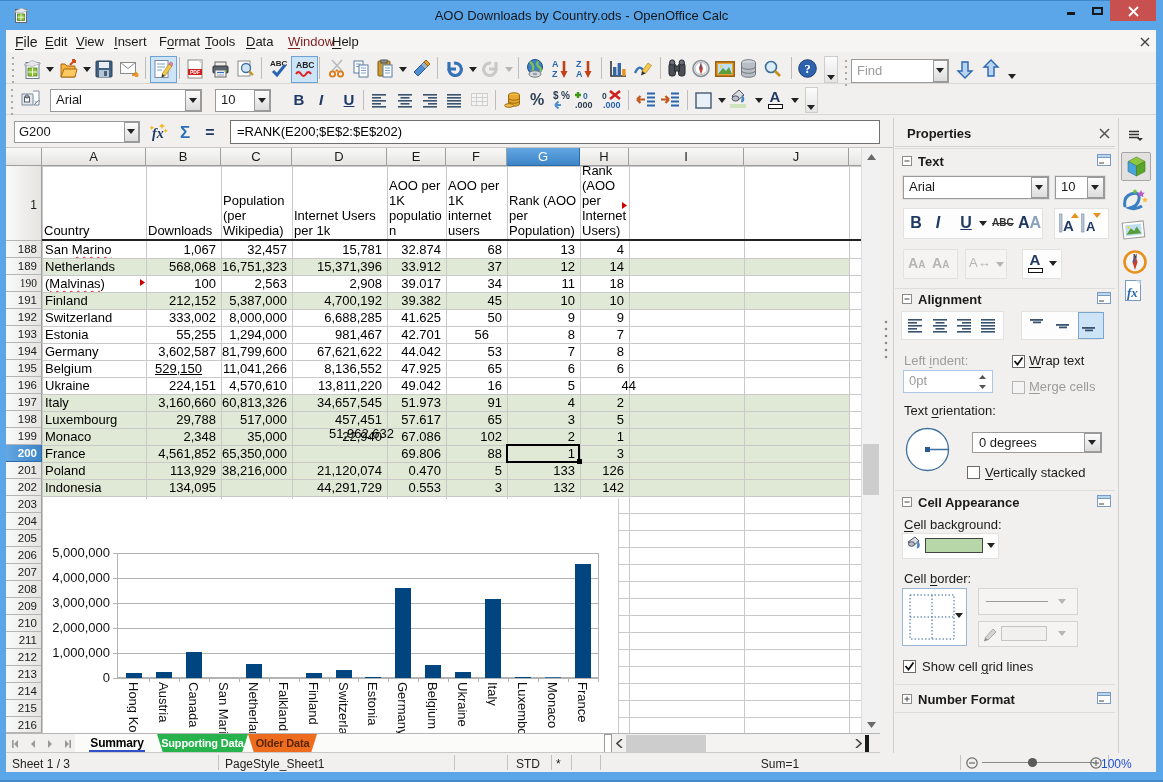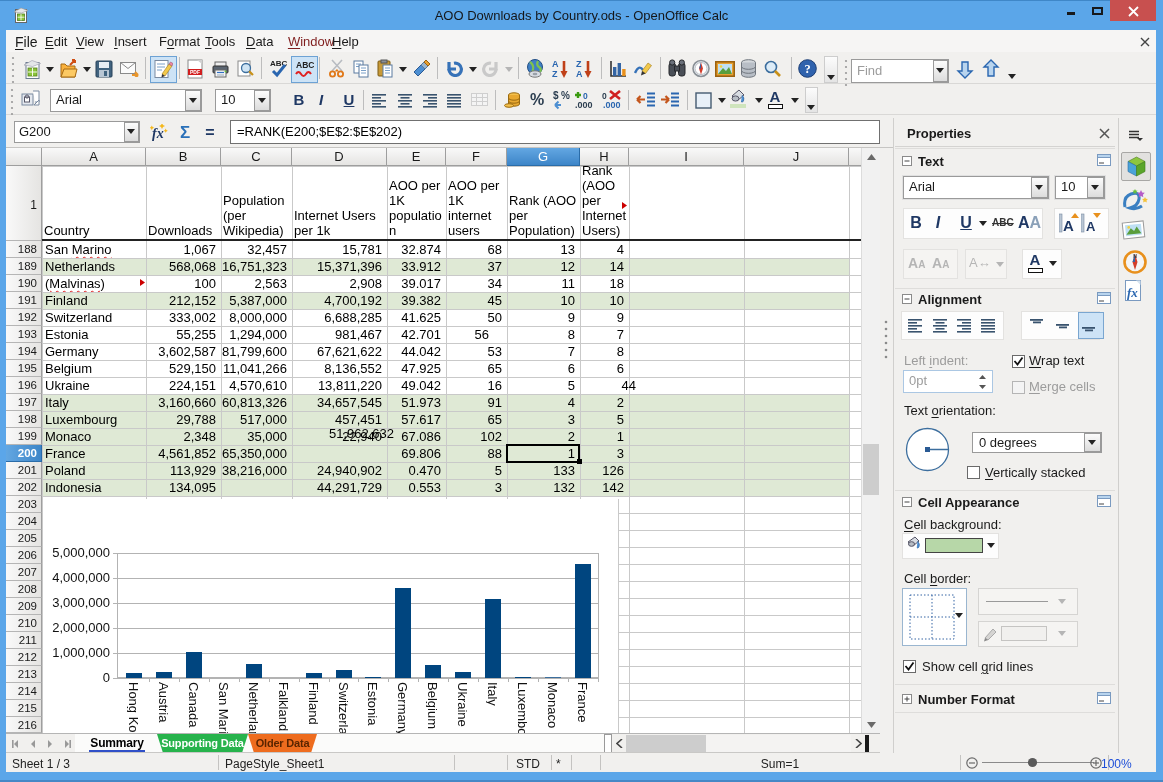--- a/index.html
+++ b/index.html
@@ -462,21 +462,21 @@
     <div class="" style="left:42px;top:666px;width:820px;height:1px;background:#c9c9c9;"></div>
     <div class="" style="left:42px;top:683px;width:820px;height:1px;background:#c9c9c9;"></div>
     <div class="" style="left:42px;top:700px;width:820px;height:1px;background:#c9c9c9;"></div>
     <div class="" style="left:42px;top:717px;width:820px;height:1px;background:#c9c9c9;"></div>
     <div class="" style="left:42px;top:239px;width:820px;height:2px;background:#222;"></div>
     <div class="rhdr" style="left:6px;top:166px;width:36px;height:75px;">
       <span style="position:absolute;right:4px;top:31px;font-size:12px;">1</span>
     </div>
     <div class="rhdr" style="left:6px;top:241px;width:36px;height:17px;">188</div>
     <div class="rhdr" style="left:6px;top:258px;width:36px;height:17px;">189</div>
-    <div class="rhdr" style="left:6px;top:275px;width:36px;height:17px;">190</div>
+    <div class="rhdr" style="left:6px;top:275px;width:36px;height:17px;font-family:Liberation Serif, serif;">190</div>
     <div class="rhdr" style="left:6px;top:292px;width:36px;height:17px;">191</div>
     <div class="rhdr" style="left:6px;top:309px;width:36px;height:17px;">192</div>
     <div class="rhdr" style="left:6px;top:326px;width:36px;height:17px;">193</div>
     <div class="rhdr" style="left:6px;top:343px;width:36px;height:17px;">194</div>
     <div class="rhdr" style="left:6px;top:360px;width:36px;height:17px;">195</div>
     <div class="rhdr" style="left:6px;top:377px;width:36px;height:17px;">196</div>
     <div class="rhdr" style="left:6px;top:394px;width:36px;height:17px;">197</div>
     <div class="rhdr" style="left:6px;top:411px;width:36px;height:17px;">198</div>
     <div class="rhdr" style="left:6px;top:428px;width:36px;height:17px;">199</div>
     <div class="" style="left:6px;top:445px;width:36px;height:17px;background:linear-gradient(90deg,#63a7e2,#3d85c8);border-right:1px solid #2a6ca8;border-bottom:1px solid #2a6ca8;font-size:11.5px;font-weight:bold;color:#fff;text-align:right;padding-right:4px;line-height:16px;">200</div>
@@ -573,21 +573,21 @@
     <div class="cell num" style="left:580px;top:326px;width:47px;height:17px;">7</div>
     <div class="cell" style="left:45px;top:343px;width:100px;height:17px;">Germany</div>
     <div class="cell num" style="left:146px;top:343px;width:73px;height:17px;">3,602,587</div>
     <div class="cell num" style="left:221px;top:343px;width:69px;height:17px;">81,799,600</div>
     <div class="cell num" style="left:292px;top:343px;width:93px;height:17px;">67,621,622</div>
     <div class="cell num" style="left:387px;top:343px;width:57px;height:17px;">44.042</div>
     <div class="cell num" style="left:446px;top:343px;width:59px;height:17px;">53</div>
     <div class="cell num" style="left:507px;top:343px;width:71px;height:17px;">7</div>
     <div class="cell num" style="left:580px;top:343px;width:47px;height:17px;">8</div>
     <div class="cell" style="left:45px;top:360px;width:100px;height:17px;">Belgium</div>
-    <div class="cell num" style="left:146px;top:360px;width:73px;height:17px;">529,150</div>
+    <div class="cell num" style="left:132px;top:360px;width:73px;height:17px;text-decoration:underline;">529,150</div>
     <div class="cell num" style="left:221px;top:360px;width:69px;height:17px;">11,041,266</div>
     <div class="cell num" style="left:292px;top:360px;width:93px;height:17px;">8,136,552</div>
     <div class="cell num" style="left:387px;top:360px;width:57px;height:17px;">47.925</div>
     <div class="cell num" style="left:446px;top:360px;width:59px;height:17px;">65</div>
     <div class="cell num" style="left:507px;top:360px;width:71px;height:17px;">6</div>
     <div class="cell num" style="left:580px;top:360px;width:47px;height:17px;">6</div>
     <div class="cell" style="left:45px;top:377px;width:100px;height:17px;">Ukraine</div>
     <div class="cell num" style="left:146px;top:377px;width:73px;height:17px;">224,151</div>
     <div class="cell num" style="left:221px;top:377px;width:69px;height:17px;">4,570,610</div>
     <div class="cell num" style="left:292px;top:377px;width:93px;height:17px;">13,811,220</div>
@@ -623,21 +623,21 @@
     <div class="cell num" style="left:146px;top:445px;width:73px;height:17px;">4,561,852</div>
     <div class="cell num" style="left:221px;top:445px;width:69px;height:17px;">65,350,000</div>
     <div class="cell num" style="left:292px;top:425px;width:93px;height:17px;margin-left:12px;">51,962,632</div>
     <div class="cell num" style="left:387px;top:445px;width:57px;height:17px;">69.806</div>
     <div class="cell num" style="left:446px;top:445px;width:59px;height:17px;">88</div>
     <div class="cell num" style="left:507px;top:445px;width:71px;height:17px;">1</div>
     <div class="cell num" style="left:580px;top:445px;width:47px;height:17px;">3</div>
     <div class="cell" style="left:45px;top:462px;width:100px;height:17px;">Poland</div>
     <div class="cell num" style="left:146px;top:462px;width:73px;height:17px;">113,929</div>
     <div class="cell num" style="left:221px;top:462px;width:69px;height:17px;">38,216,000</div>
-    <div class="cell num" style="left:292px;top:462px;width:93px;height:17px;">24,940,902</div>
+    <div class="cell num" style="left:292px;top:462px;width:93px;height:17px;">21,120,074</div>
     <div class="cell num" style="left:387px;top:462px;width:57px;height:17px;">0.470</div>
     <div class="cell num" style="left:446px;top:462px;width:59px;height:17px;">5</div>
     <div class="cell num" style="left:507px;top:462px;width:71px;height:17px;">133</div>
     <div class="cell num" style="left:580px;top:462px;width:47px;height:17px;">126</div>
     <div class="cell" style="left:45px;top:479px;width:100px;height:17px;">Indonesia</div>
     <div class="cell num" style="left:146px;top:479px;width:73px;height:17px;">134,095</div>
     <div class="cell num" style="left:221px;top:507px;width:80px;height:17px;">242,325,000</div>
     <div class="cell num" style="left:292px;top:479px;width:93px;height:17px;">44,291,729</div>
     <div class="cell num" style="left:387px;top:479px;width:57px;height:17px;">0.553</div>
     <div class="cell num" style="left:446px;top:479px;width:59px;height:17px;">3</div>

